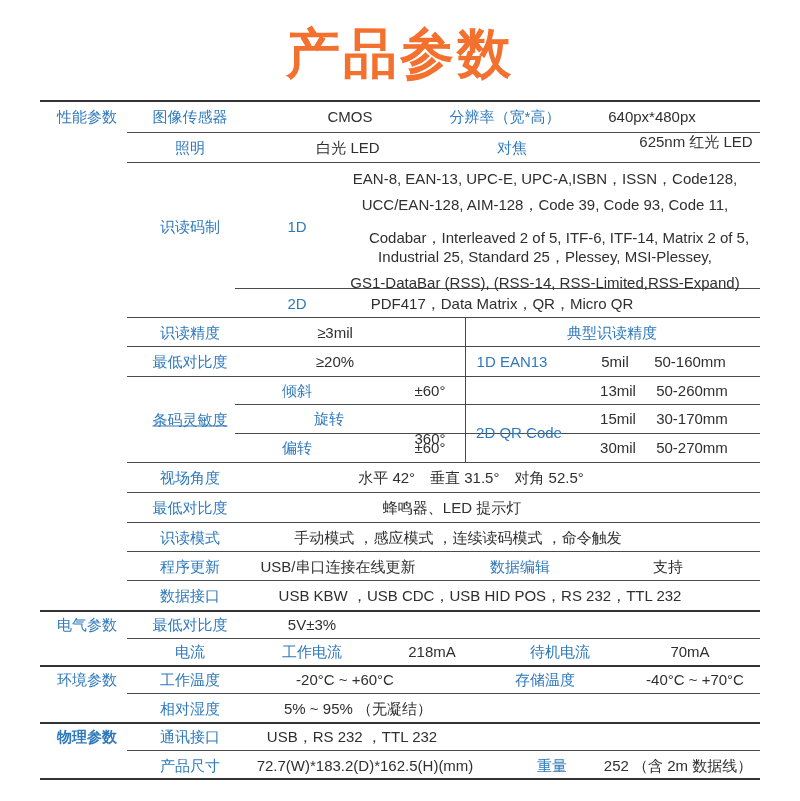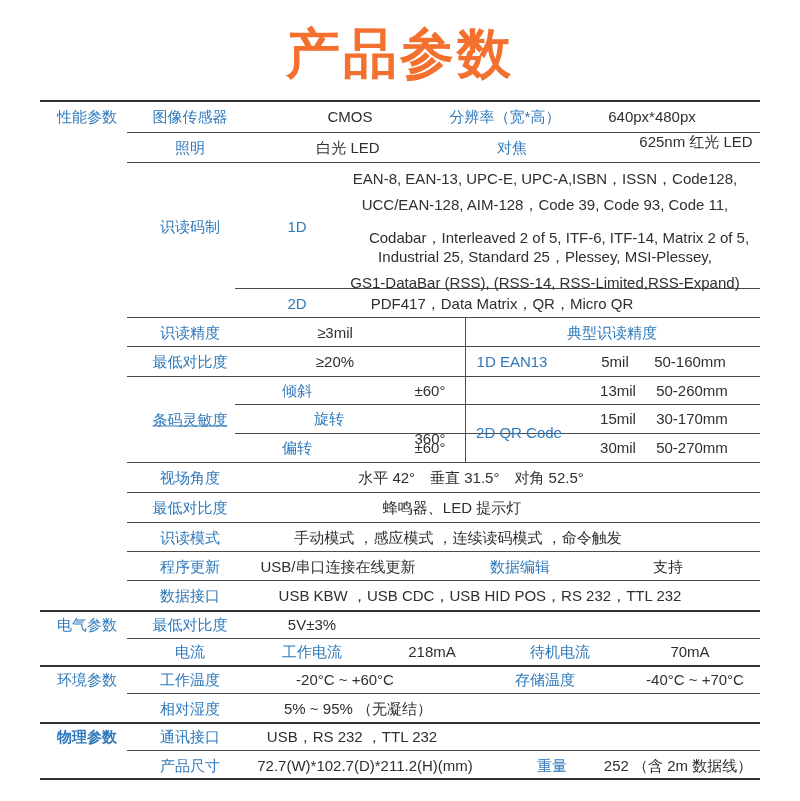--- a/index.html
+++ b/index.html
@@ -137,17 +137,17 @@
   <div class="cell blue" style="left:505px;top:579px;">存储温度</div>
   <div class="cell" style="left:645px;top:579px;margin-left:10px;">-40°C ~ +70°C</div>
 
   <div class="cell blue" style="left:150px;top:608px;">相对湿度</div>
   <div class="cell" style="left:318px;top:608px;">5% ~ 95% （无凝结）</div>
 
   <div class="cell blue" style="left:150px;top:636px;">通讯接口</div>
   <div class="cell" style="left:312px;top:636px;">USB，RS 232 ，TTL 232</div>
 
   <div class="cell blue" style="left:150px;top:665px;">产品尺寸</div>
-  <div class="cell" style="left:325px;top:665px;">72.7(W)*102.7(D)*211.2(H)(mm)</div>
+  <div class="cell" style="left:325px;top:665px;">72.7(W)*183.2(D)*162.5(H)(mm)</div>
   <div class="cell blue" style="left:512px;top:665px;">重量</div>
   <div class="cell" style="left:638px;top:665px;">252 （含 2m 数据线）</div>
 
 </div>
 
 </body></html>

